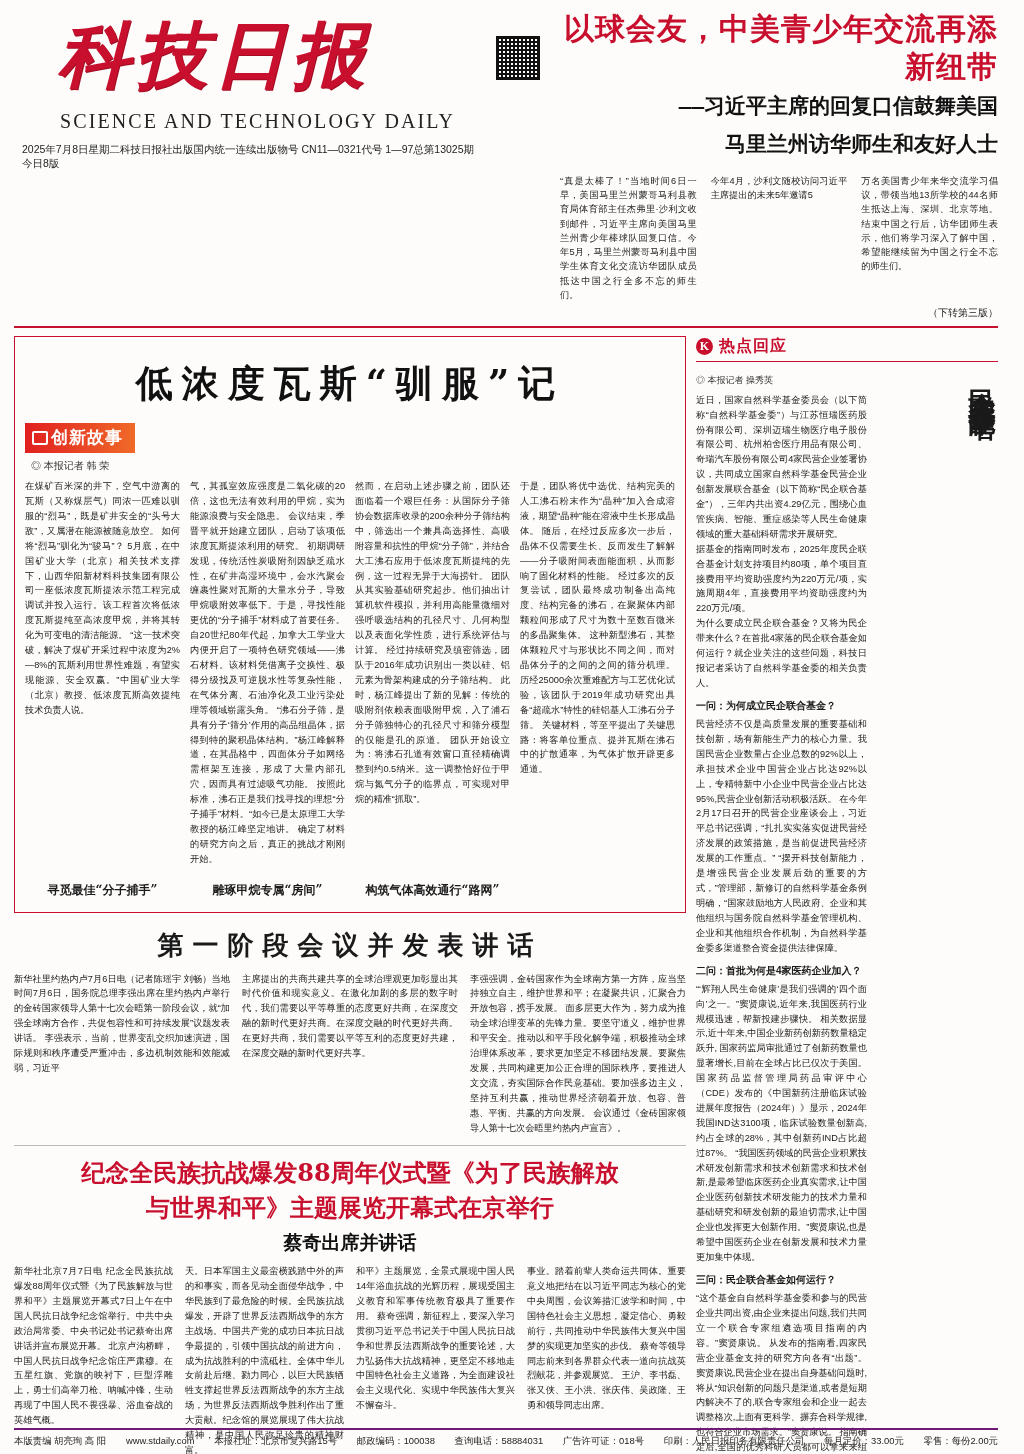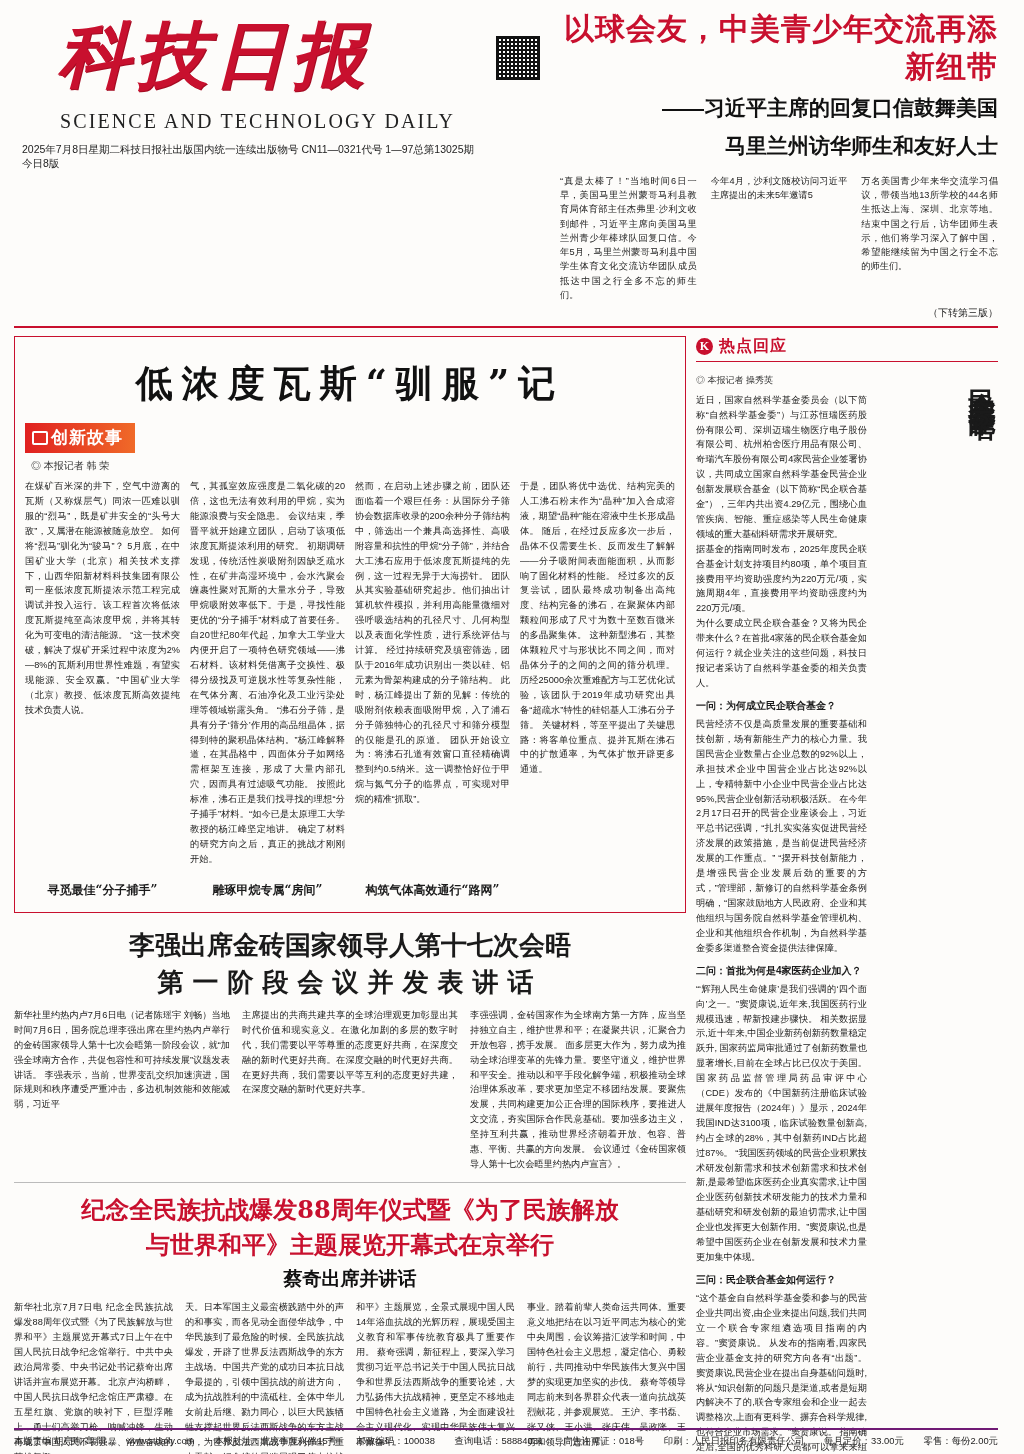--- a/index.html
+++ b/index.html
@@ -44,21 +44,21 @@
     background-color:#fff; border:1px solid #111;
     align-self:flex-start;
   }
   .mast-right { flex:1; padding-left:20px; }
   .head-main {
     font-family:"DejaVu Serif", serif;
     font-weight:bold; font-size:30px; color:#c8102e;
     letter-spacing:1px; text-align:right; line-height:1.25;
   }
   .head-sub {
-    font-family:Liberation Sans, sans-serif; font-weight:bold;
+    font-family:Liberation Mono, monospace; font-weight:bold;
     font-size:21px; color:#111; text-align:right; line-height:1.45; margin-top:8px;
   }
   .head-cols { display:flex; gap:14px; margin-top:12px; font-size:9.2px; line-height:1.55; color:#222; text-align:justify; }
   .head-cols > div { flex:1; }
   .cont-note { text-align:right; font-size:10px; margin-top:4px; color:#222; }
 
   .rule-thick { border-top:2px solid #c8102e; margin:6px 0 0 0; }
 
   
   .main-grid { display:flex; gap:10px; margin-top:8px; }
@@ -206,21 +206,20 @@
         </div>
         <div class="cols4" style="margin-top:6px">
           <div class="subhead">寻觅最佳“分子捕手”</div>
           <div class="subhead">雕琢甲烷专属“房间”</div>
           <div class="subhead">构筑气体高效通行“路网”</div>
           <div class="subhead" style="visibility:hidden">&nbsp;</div>
         </div>
       </div>
 
       <div class="story2-title">
-        <span>李强出席金砖国家领导人第十七次会晤</span>
         <span class="l2">第一阶段会议并发表讲话</span>
       </div>
       <div class="cols3">
         <div>
           <span>新华社里约热内卢7月6日电（记者陈瑶宇 刘畅）当地时间7月6日，国务院总理李强出席在里约热内卢举行的金砖国家领导人第十七次会晤第一阶段会议，就“加强全球南方合作，共促包容性和可持续发展”议题发表讲话。</span>
           <span>李强表示，当前，世界变乱交织加速演进，国际规则和秩序遭受严重冲击，多边机制效能和效能减弱，习近平</span>
         </div>
         <div>主席提出的共商共建共享的全球治理观更加彰显出其时代价值和现实意义。在激化加剧的多层的数字时代，我们需要以平等尊重的态度更好共商，在深度交融的新时代更好共商。在深度交融的时代更好共商。在更好共商，我们需要以平等互利的态度更好共建，在深度交融的新时代更好共享。</div>
         <div>
           <span>李强强调，金砖国家作为全球南方第一方阵，应当坚持独立自主，维护世界和平；在凝聚共识，汇聚合力开放包容，携手发展。</span>

